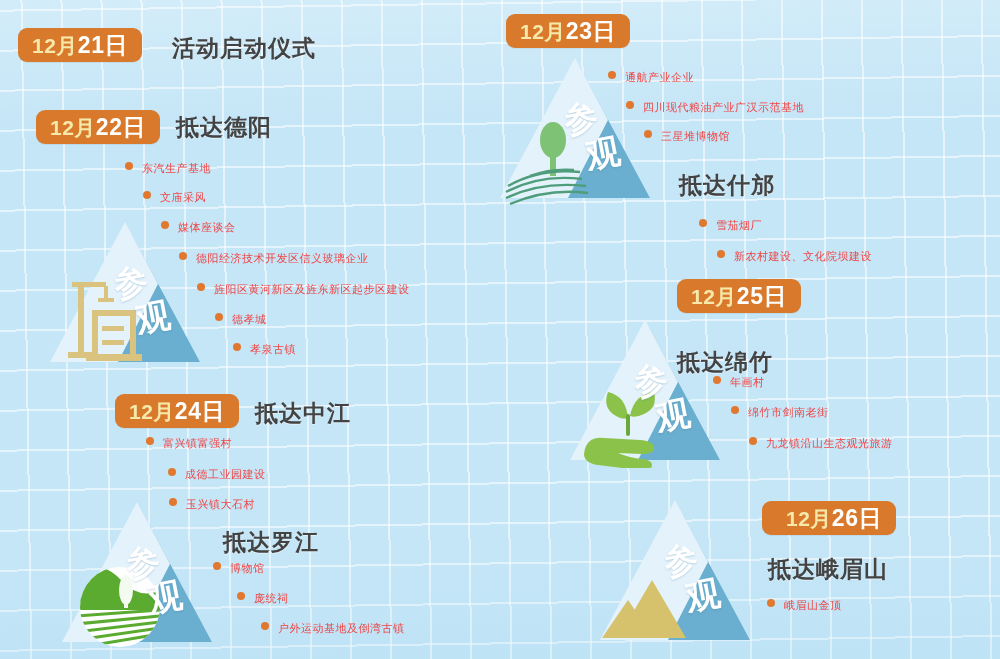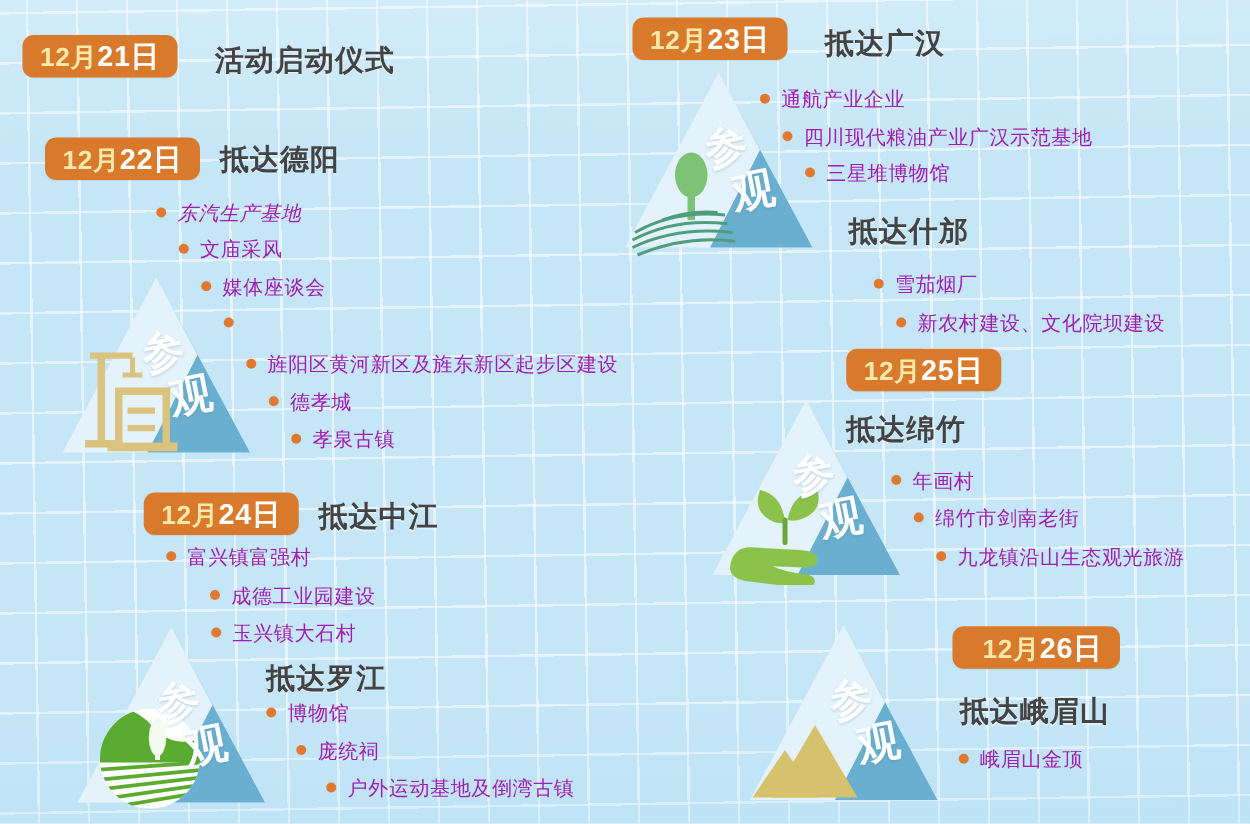--- a/index.html
+++ b/index.html
@@ -56,22 +56,22 @@
     color:#434343;
     white-space:nowrap;
     letter-spacing:1px;
     text-shadow:0 1px 0 rgba(255,255,255,.45);
   }
 
   
   .item{
     position:absolute;
     white-space:nowrap;
-    font-size:16px;
-    color:#a21caf;
+    font-size:11px;
+    color:#ef4444;
     letter-spacing:.5px;
   }
   .item .dot{
     display:inline-block;
     width:8px;height:8px;border-radius:50%;
     background:#e1782f;
     margin-right:9px;
     vertical-align:2px;
   }
 
@@ -120,38 +120,38 @@
         <rect x="80" y="94" width="6" height="40"></rect>
         <rect x="52" y="104" width="22" height="5"></rect>
         <rect x="52" y="118" width="22" height="5"></rect>
         <rect x="36" y="132" width="56" height="7"></rect>
       </g>
     </svg>
     <span class="cn cn1">参</span>
     <span class="cn cn2">观</span>
   </div>
 
-  <div class="item" style="left:125px;top:161px;font-style:italic;"><span class="dot"></span><span>东汽生产基地</span></div>
+  <div class="item" style="left:125px;top:161px;"><span class="dot"></span><span>东汽生产基地</span></div>
   <div class="item" style="left:143px;top:190px;"><span class="dot"></span><span>文庙采风</span></div>
   <div class="item" style="left:161px;top:220px;"><span class="dot"></span><span>媒体座谈会</span></div>
-  <div class="item" style="left:179px;top:251px;"><span class="dot"></span></div>
+  <div class="item" style="left:179px;top:251px;"><span class="dot"></span><span>德阳经济技术开发区信义玻璃企业</span></div>
   <div class="item" style="left:197px;top:282px;"><span class="dot"></span><span>旌阳区黄河新区及旌东新区起步区建设</span></div>
   <div class="item" style="left:215px;top:312px;"><span class="dot"></span><span>德孝城</span></div>
   <div class="item" style="left:233px;top:342px;"><span class="dot"></span><span>孝泉古镇</span></div>
 
   <div class="badge" style="left:115px;top:394px;">
     <span class="m">12月</span><span class="d">24日</span>
   </div>
   <div class="heading" style="left:255px;top:398px;">抵达中江</div>
 
-  <div class="item" style="left:133px;top:436px;"><span class="dot"></span><span>富兴镇富强村</span></div>
+  <div class="item" style="left:146px;top:436px;"><span class="dot"></span><span>富兴镇富强村</span></div>
   <div class="item" style="left:151px;top:467px;margin-left:17px;"><span class="dot"></span><span>成德工业园建设</span></div>
   <div class="item" style="left:169px;top:497px;"><span class="dot"></span><span>玉兴镇大石村</span></div>
 
-  <div class="heading" style="left:213px;top:527px;">抵达罗江</div>
+  <div class="heading" style="left:223px;top:527px;">抵达罗江</div>
 
   <div class="tri" style="left:62px;top:502px;">
     <svg width="180" height="148" viewBox="0 0 180 148">
       <polygon points="75,0 150,140 0,140" fill="#e4f2fb"></polygon>
       <polygon points="75,0 150,140 68,140 108,62" fill="#6aafcf"></polygon>
       <clipPath id="cl24">
           <circle cx="58" cy="105" r="40"></circle>
         </clipPath>
       <g clip-path="url(#cl24)">
         <rect x="18" y="65" width="80" height="80" fill="#ffffff"></rect>
@@ -172,21 +172,20 @@
     <span class="cn cn2">观</span>
   </div>
 
   <div class="item" style="left:213px;top:561px;"><span class="dot"></span><span>博物馆</span></div>
   <div class="item" style="left:237px;top:591px;"><span class="dot"></span><span>庞统祠</span></div>
   <div class="item" style="left:261px;top:621px;"><span class="dot"></span><span>户外运动基地及倒湾古镇</span></div>
 
   <div class="badge" style="left:506px;top:14px;">
     <span class="m">12月</span><span class="d">23日</span>
   </div>
-  <div class="heading" style="left:660px;top:19px;">抵达广汉</div>
 
   <div class="tri" style="left:500px;top:58px;">
     <svg width="180" height="148" viewBox="0 0 180 148">
       <polygon points="75,0 150,140 0,140" fill="#e4f2fb"></polygon>
       <polygon points="75,0 150,140 68,140 108,62" fill="#6aafcf"></polygon>
       <g>
         <ellipse cx="53" cy="82" rx="13" ry="18" fill="#7ec276"></ellipse>
         <rect x="50" y="92" width="6" height="26" fill="#7ec276"></rect>
         <g stroke="#4f9d7b" stroke-width="2.4" fill="none">
           <path d="M8 128 q32 -18 72 -14"></path>
@@ -206,21 +205,21 @@
   <div class="item" style="left:644px;top:129px;"><span class="dot"></span><span>三星堆博物馆</span></div>
 
   <div class="heading" style="left:679px;top:170px;">抵达什邡</div>
 
   <div class="item" style="left:699px;top:218px;"><span class="dot"></span><span>雪茄烟厂</span></div>
   <div class="item" style="left:717px;top:249px;"><span class="dot"></span><span>新农村建设、文化院坝建设</span></div>
 
   <div class="badge" style="left:677px;top:279px;">
     <span class="m">12月</span><span class="d">25日</span>
   </div>
-  <div class="heading" style="left:677px;top:328px;">抵达绵竹</div>
+  <div class="heading" style="left:677px;top:347px;">抵达绵竹</div>
 
   <div class="tri" style="left:570px;top:320px;">
     <svg width="180" height="148" viewBox="0 0 180 148">
       <polygon points="75,0 150,140 0,140" fill="#e4f2fb"></polygon>
       <polygon points="75,0 150,140 68,140 108,62" fill="#6aafcf"></polygon>
       <g fill="#8bc34a">
         <path d="M58 98 q-2 -22 -20 -26 q-6 16 8 24 q6 4 12 2 Z"></path>
         <path d="M60 96 q4 -22 24 -24 q4 16 -10 22 q-8 4 -14 2 Z"></path>
         <rect x="56" y="94" width="4" height="22" rx="2" fill="#6aa839"></rect>
         <path d="M14 134 q2 -18 20 -16 l36 2 q14 1 14 8 q0 6 -12 6 l-24 -1 q12 5 24 6 q10 1 10 6 q0 6 -14 5 l-40 -5 q-14 -2 -14 -11 Z"></path>

